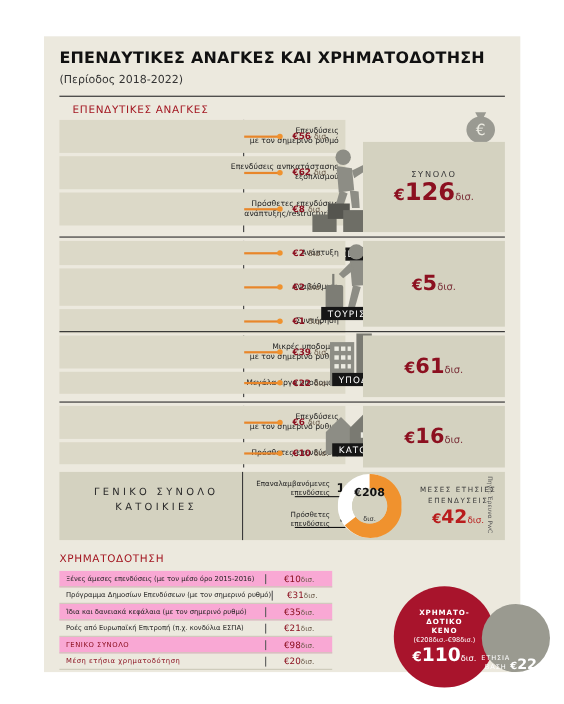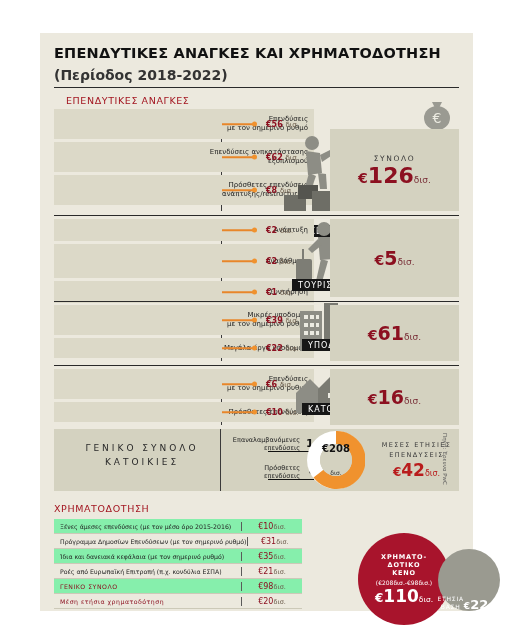--- a/index.html
+++ b/index.html
@@ -14,21 +14,21 @@
     background:#ece9de;
   }
   
   .title{
     position:absolute;left:14px;top:12px;width:400px;
     font-size:14.5px;font-weight:bold;color:#111;
     letter-spacing:.2px;
   }
   .subtitle{
     position:absolute;left:14px;top:34px;
-    font-size:14px;color:#333;font-weight:bold;
+    font-size:10px;color:#333;
   }
   .sect-head{
     position:absolute;left:14px;
     font-size:9.5px;color:#a31621;letter-spacing:.6px;
   }
   #needs-head{top:62px;padding-left:12px;}
   .hrule{position:absolute;left:14px;width:405px;height:1px;background:#2a2a2a;}
 
   
   .group{position:absolute;left:14px;width:260px;}
@@ -124,21 +124,21 @@
     position:absolute;left:408px;top:400px;
     font-size:5.5px;color:#5a5a5a;
     transform:rotate(90deg);transform-origin:left top;
     white-space:nowrap;
   }
 
   
   #fin-head{top:470px;}
   .ftable{position:absolute;left:14px;top:486px;width:248px;}
   .frow{height:14px;display:flex;align-items:center;border-bottom:1px solid #ccc9b8;}
-  .frow.alt{background:#86efac;}
+  .frow.alt{background:#f9a8d4;}
   .frow .fl{font-size:6.2px;color:#222;padding-left:6px;flex:1;white-space:nowrap;}
   .frow .fv{
     width:60px;text-align:center;font-size:8px;color:#8c1020;
     border-left:1px solid #5a5a5a;
   }
   .frow .fv .u{font-size:6.5px;color:#6b5b4a;}
   .frow.total .fl,.frow.total .fv{color:#8c1020;}
   .frow.total .fl{letter-spacing:.5px;}
 
   .gapcircle{

